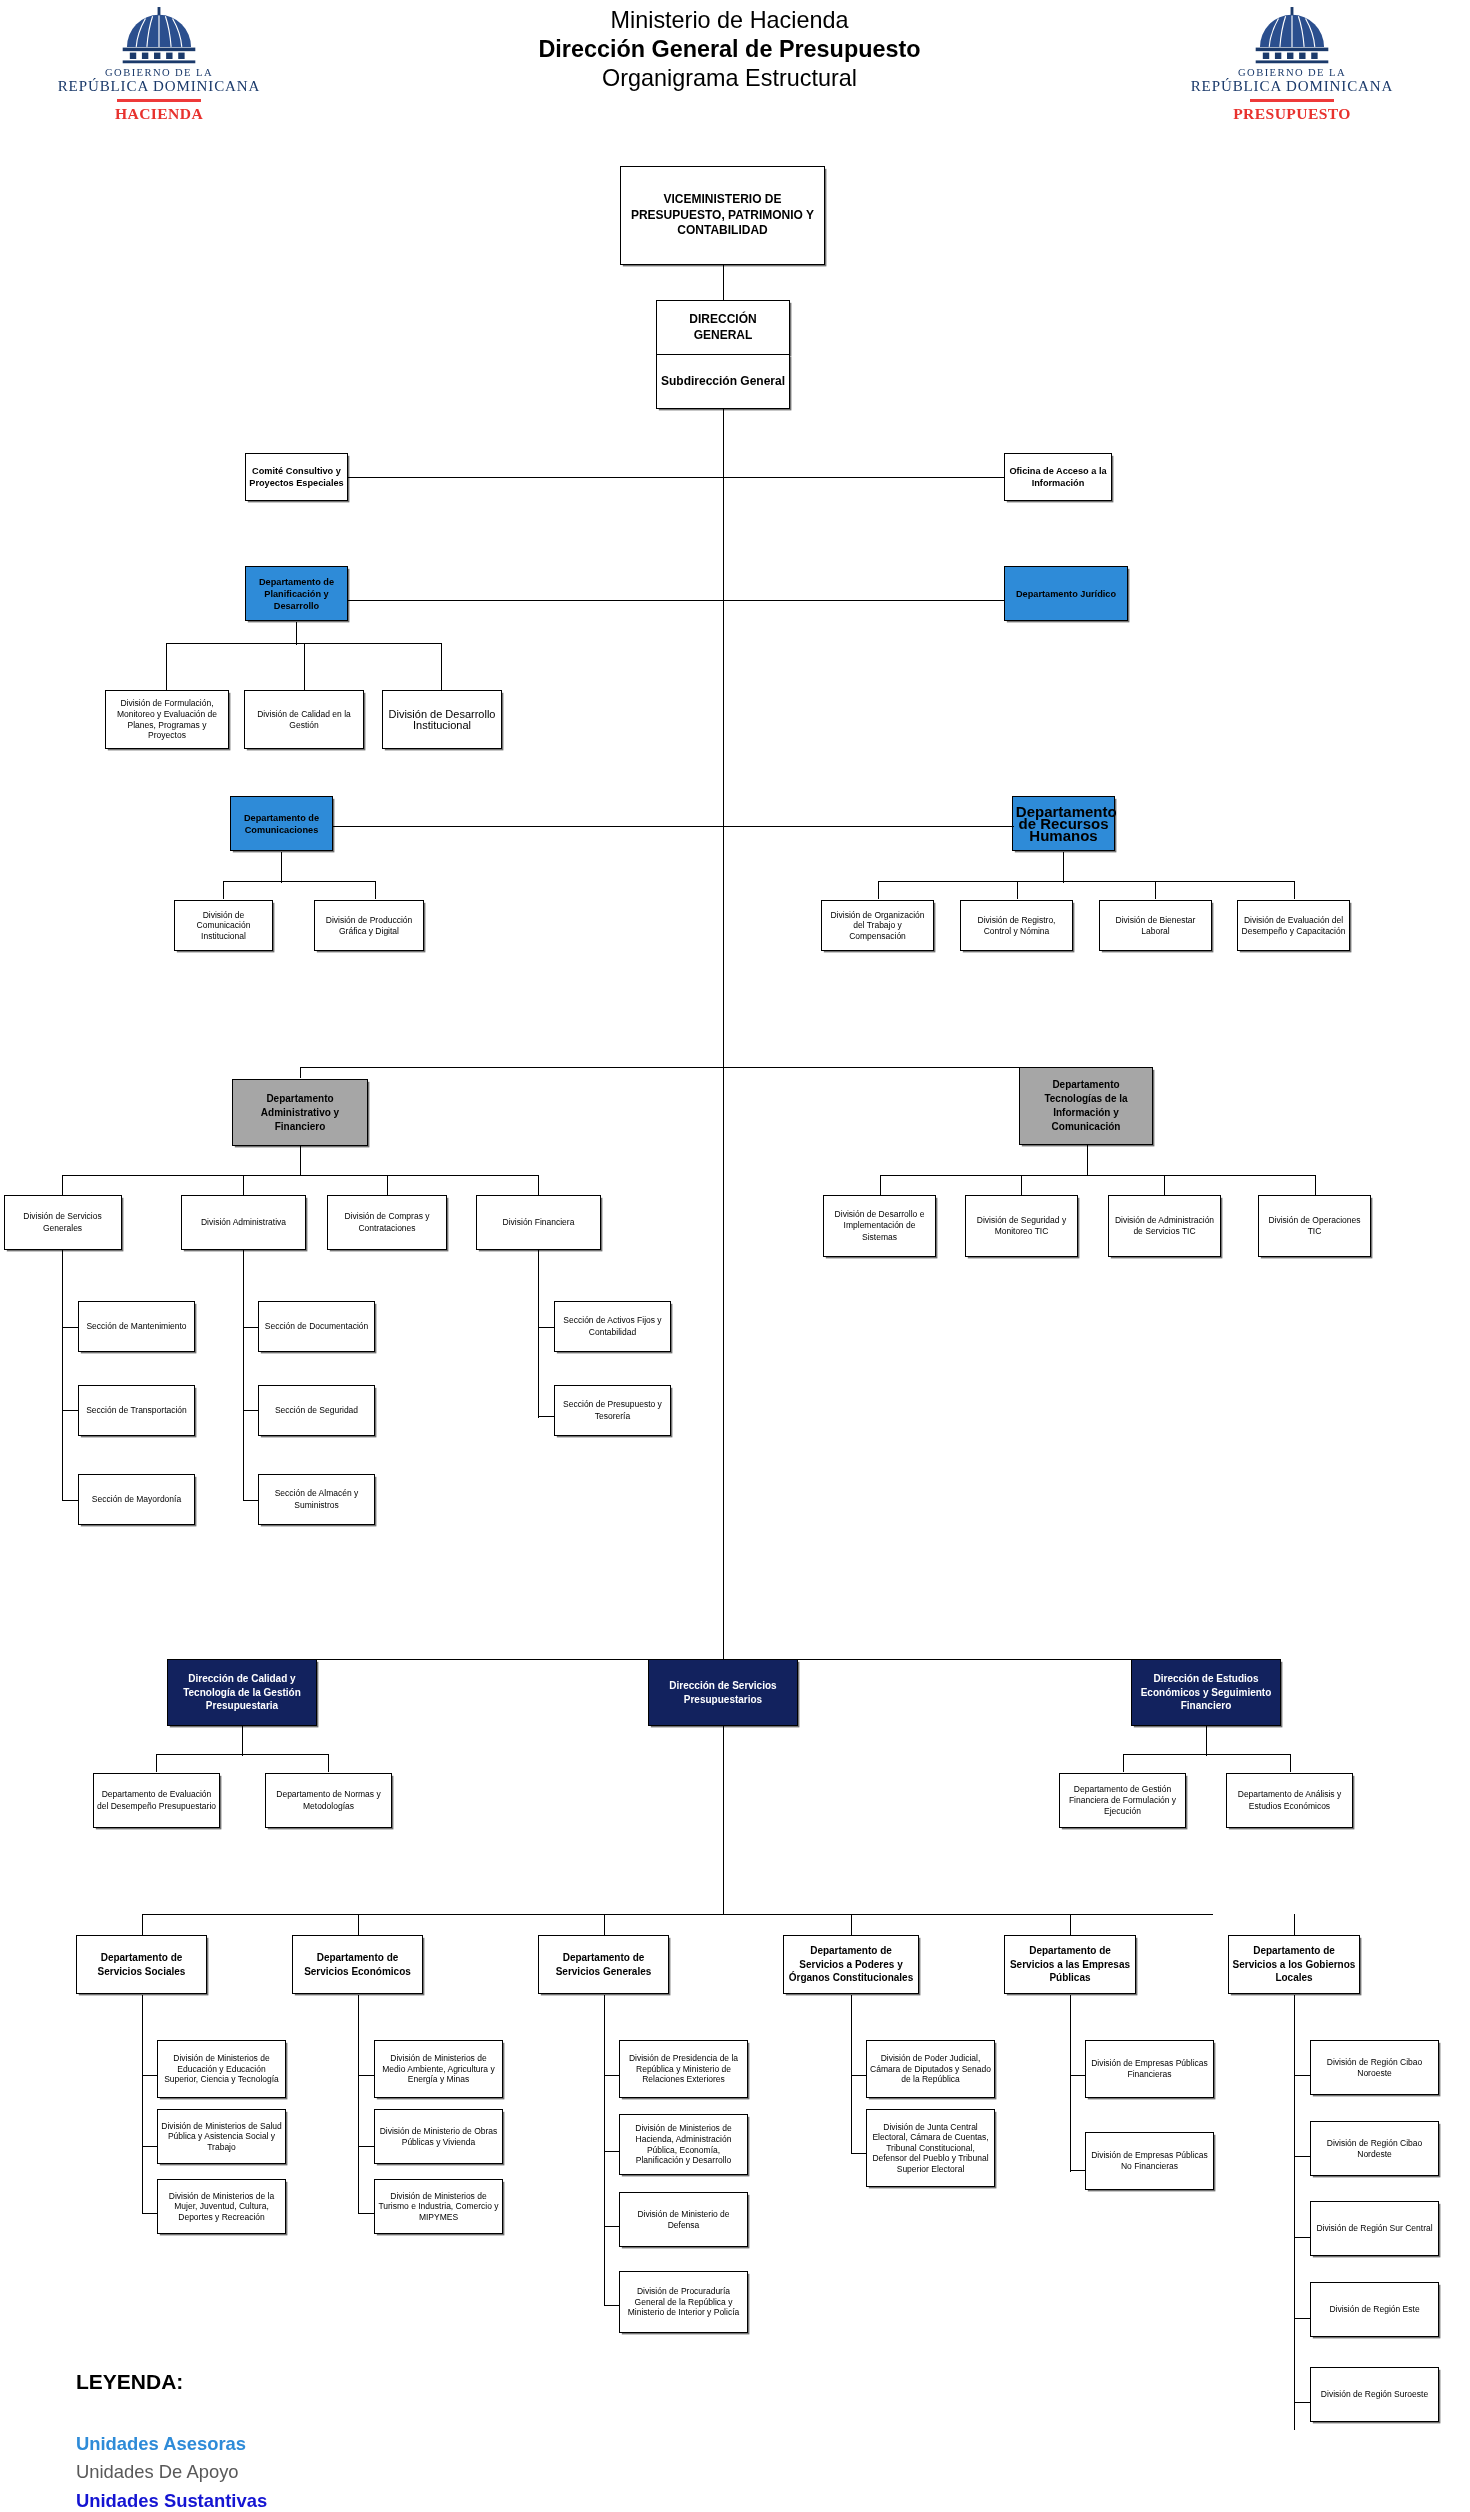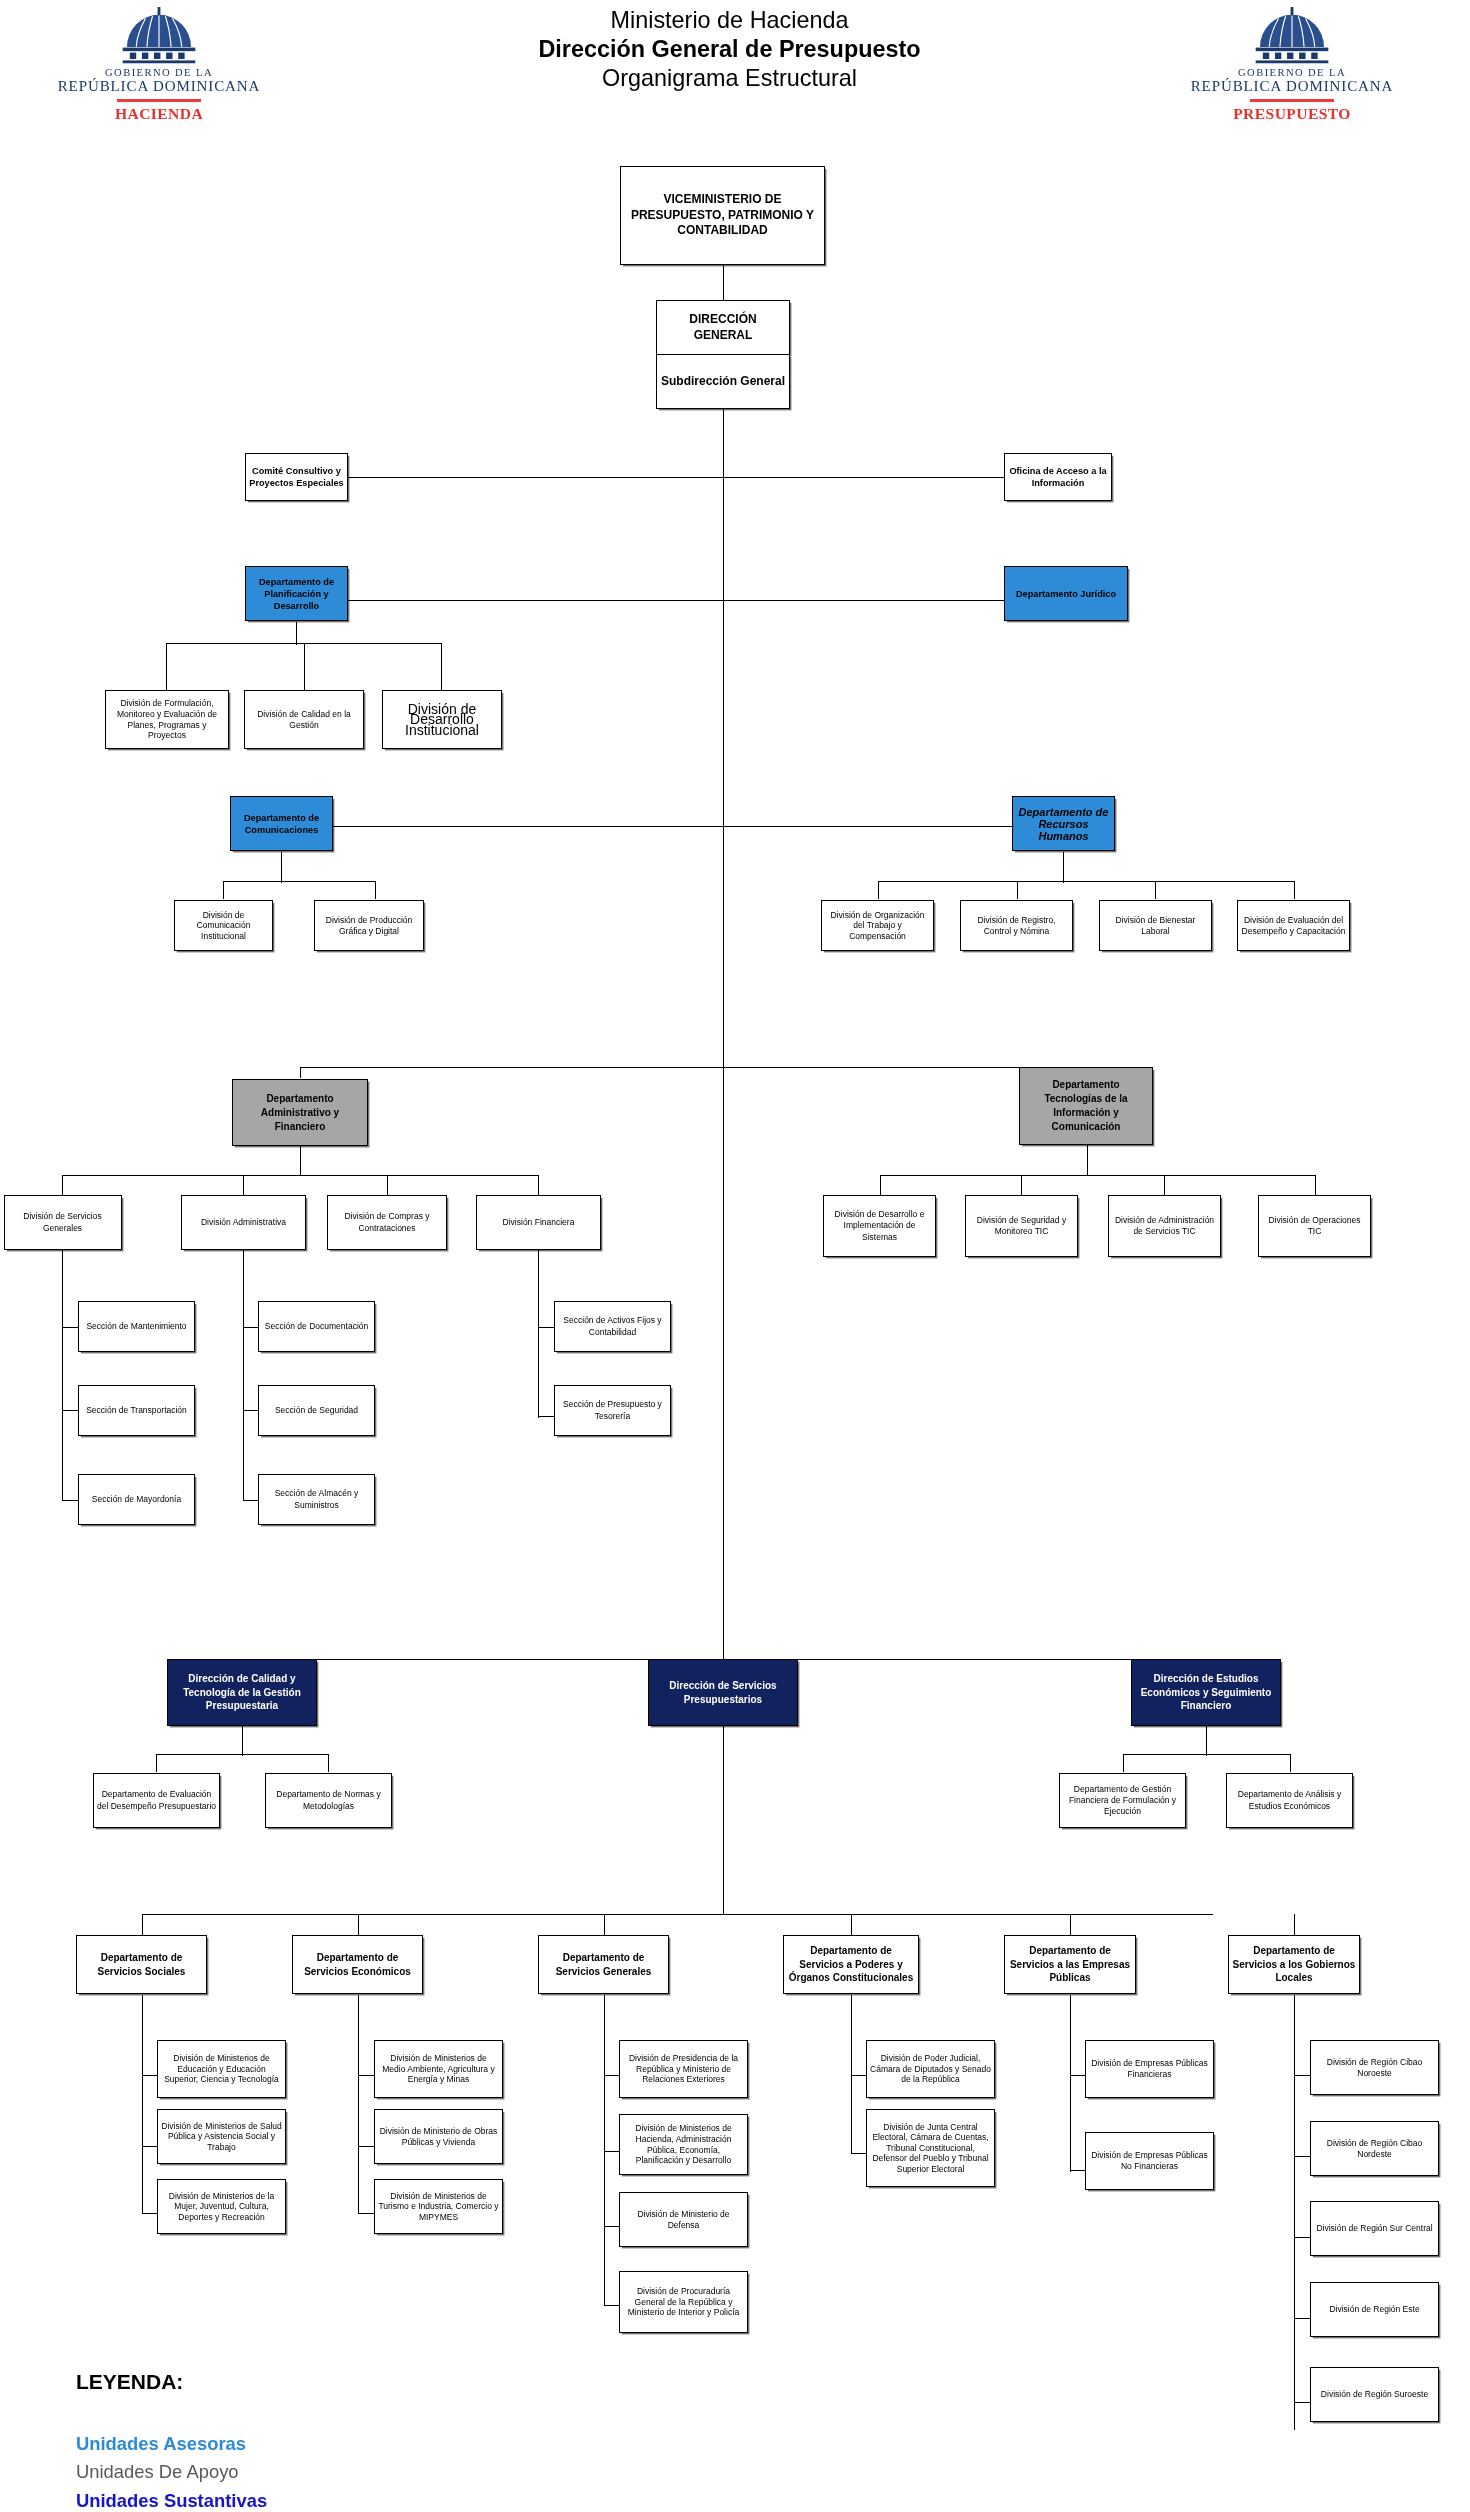--- a/index.html
+++ b/index.html
@@ -176,30 +176,30 @@
   <div class="ln vl" style="left:166px;top:643px;height:47px;"></div>
   <div class="ln vl" style="left:304px;top:643px;height:47px;"></div>
   <div class="ln vl" style="left:441px;top:643px;height:47px;"></div>
 
   <div class="node plain" style="left:105px;top:690px;width:124px;height:59px;font-size:8.5px;line-height:10.6px;">
     <span>División de Formulación, Monitoreo y Evaluación de Planes, Programas y Proyectos</span>
   </div>
   <div class="node plain" style="left:244px;top:690px;width:120px;height:59px;font-size:8.5px;line-height:10.6px;">
     <span>División de Calidad en la Gestión</span>
   </div>
-  <div class="node plain" style="left:382px;top:690px;width:120px;height:59px;font-size:14px;line-height:10.6px;">
+  <div class="node plain" style="left:382px;top:690px;width:120px;height:59px;font-size:11px;line-height:10.6px;">
     <span>División de Desarrollo Institucional</span>
   </div>
 
   <div class="node blue" style="left:230px;top:796px;width:103px;height:55px;font-size:9.2px;line-height:12px;">
     <span>Departamento de Comunicaciones</span>
   </div>
   <div class="ln hl" style="left:333px;top:826px;width:391px;"></div>
 
-  <div class="node blue" style="left:1012px;top:796px;width:103px;height:55px;font-size:11px;line-height:12px;font-style:italic;">
+  <div class="node blue" style="left:1012px;top:796px;width:103px;height:55px;font-size:15px;line-height:12px;">
     <span>Departamento de Recursos Humanos</span>
   </div>
   <div class="ln hl" style="left:723px;top:826px;width:291px;"></div>
 
   <div class="ln vl" style="left:281px;top:852px;height:31px;"></div>
   <div class="ln hl" style="left:223px;top:881px;width:152px;"></div>
   <div class="ln vl" style="left:223px;top:881px;height:18.4px;"></div>
   <div class="ln vl" style="left:375px;top:881px;height:18.4px;"></div>
 
   <div class="node plain" style="left:174px;top:900px;width:99px;height:51px;font-size:8.5px;line-height:10.6px;">

